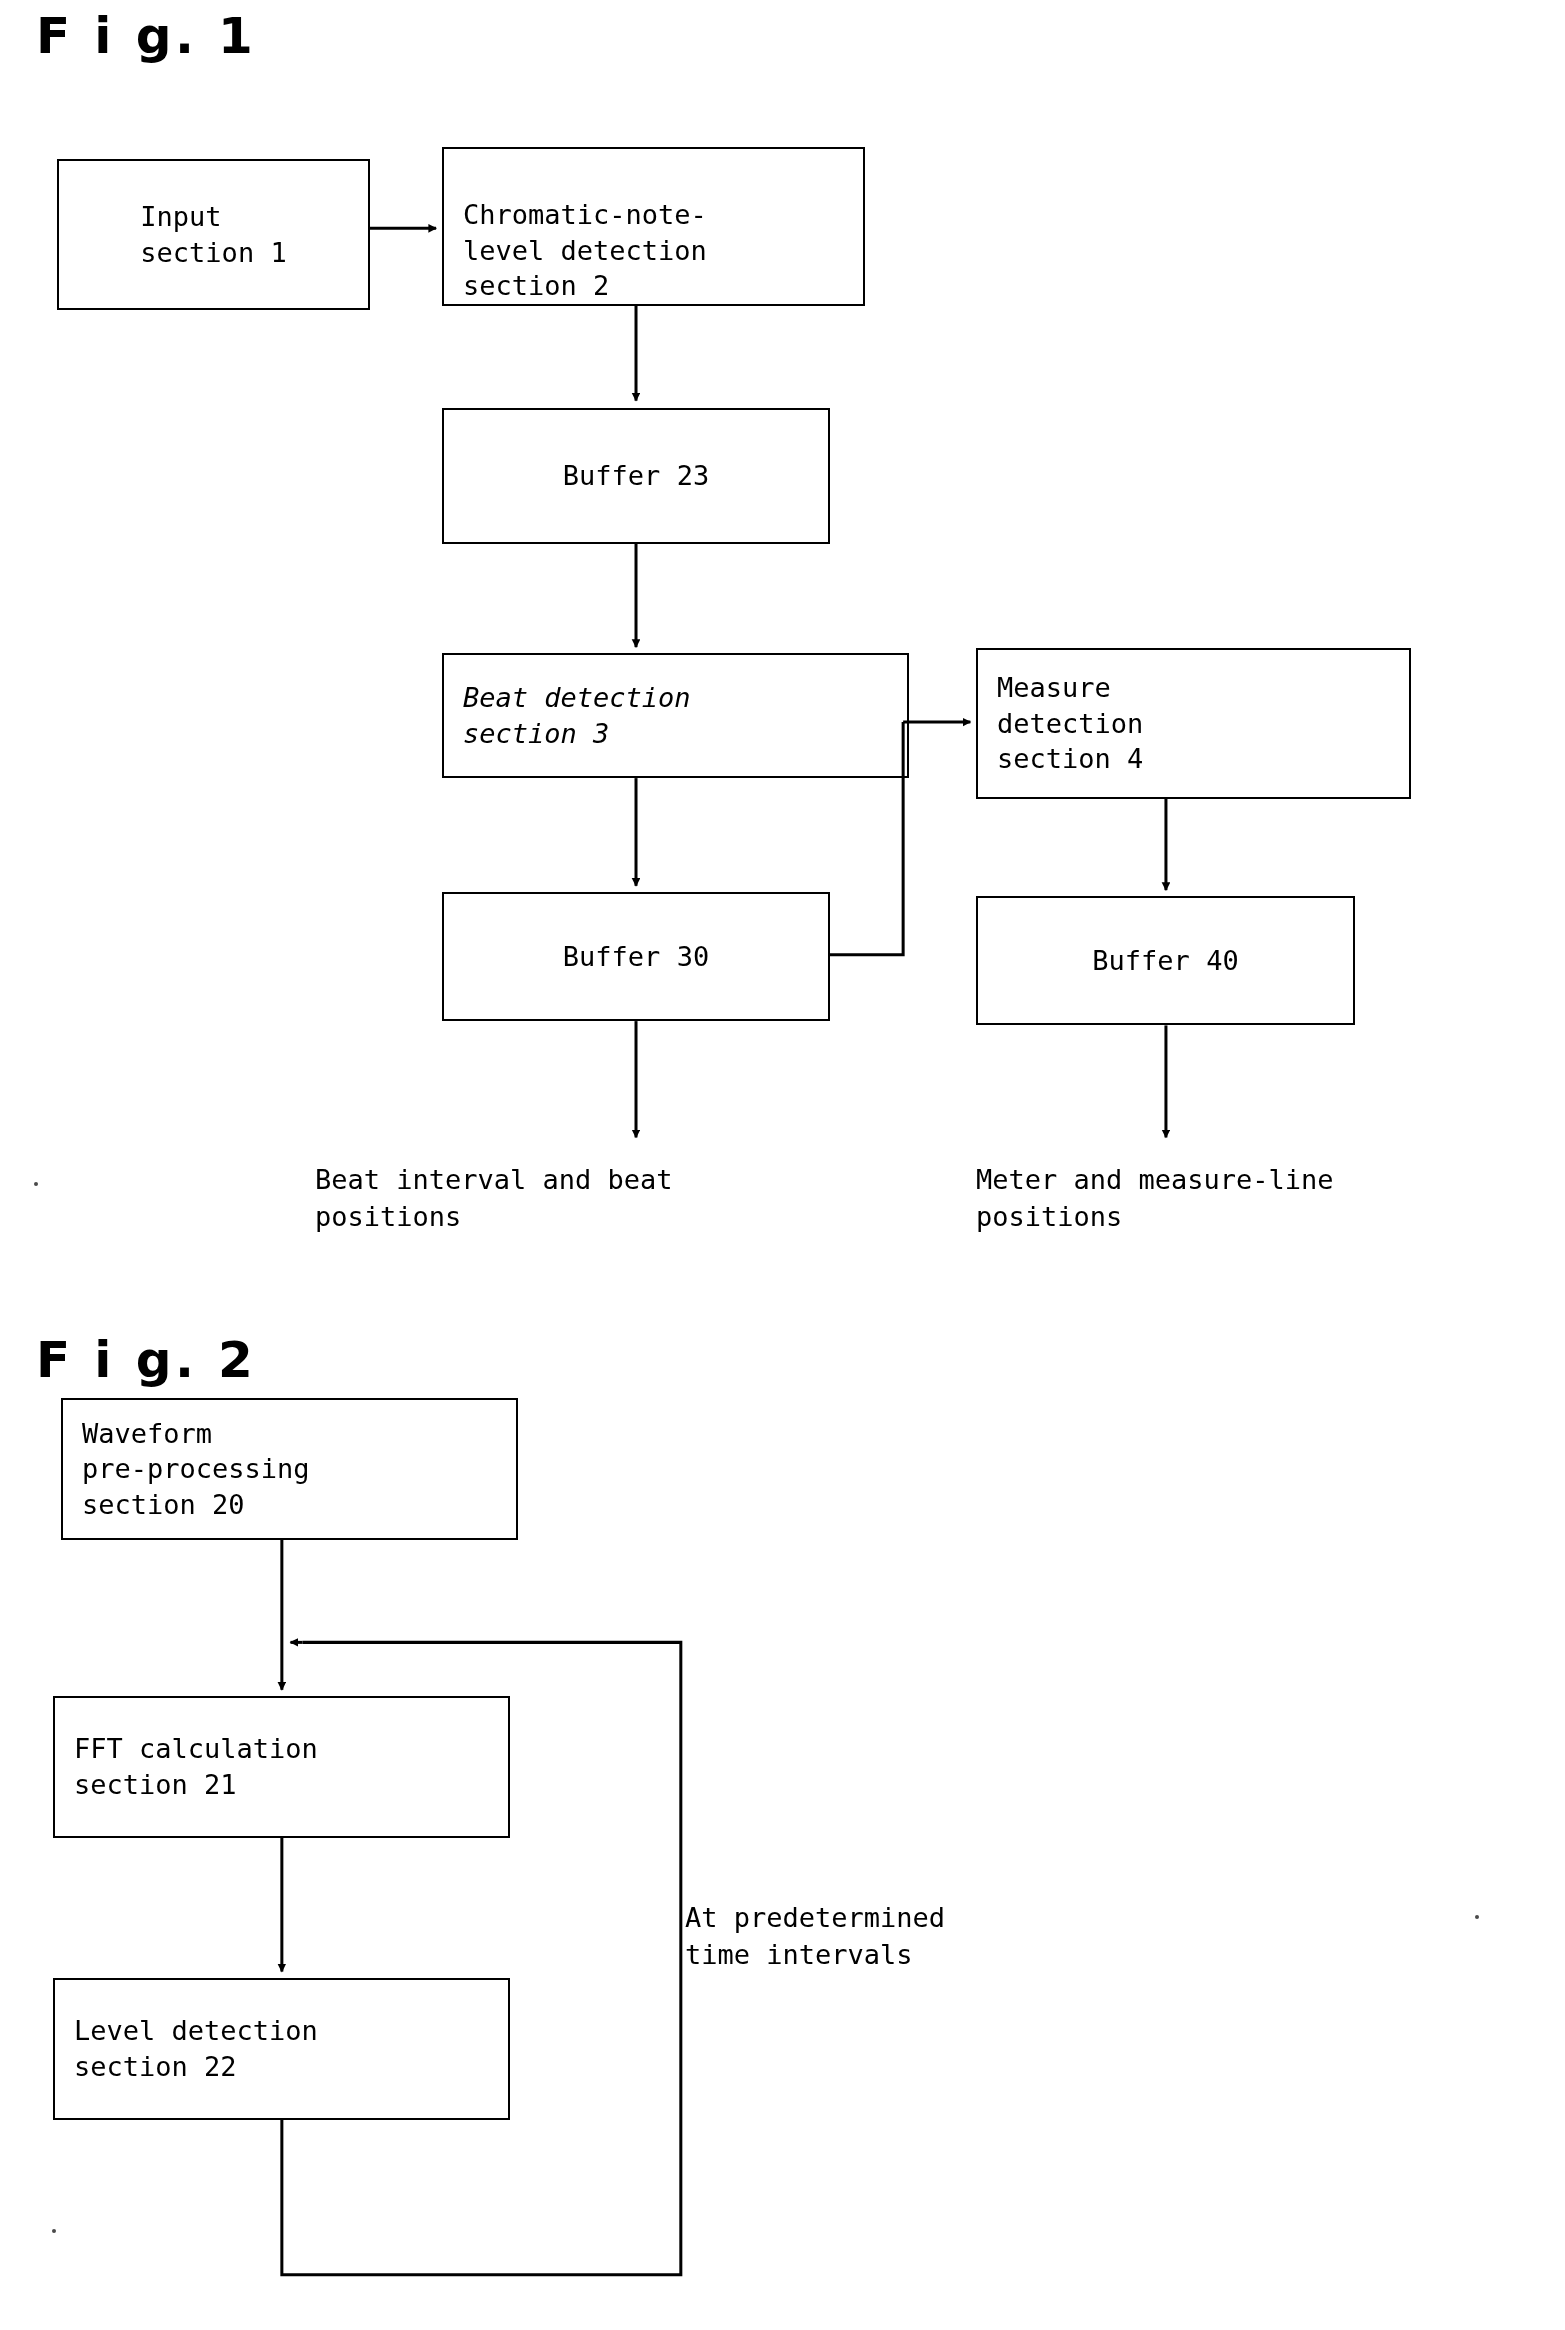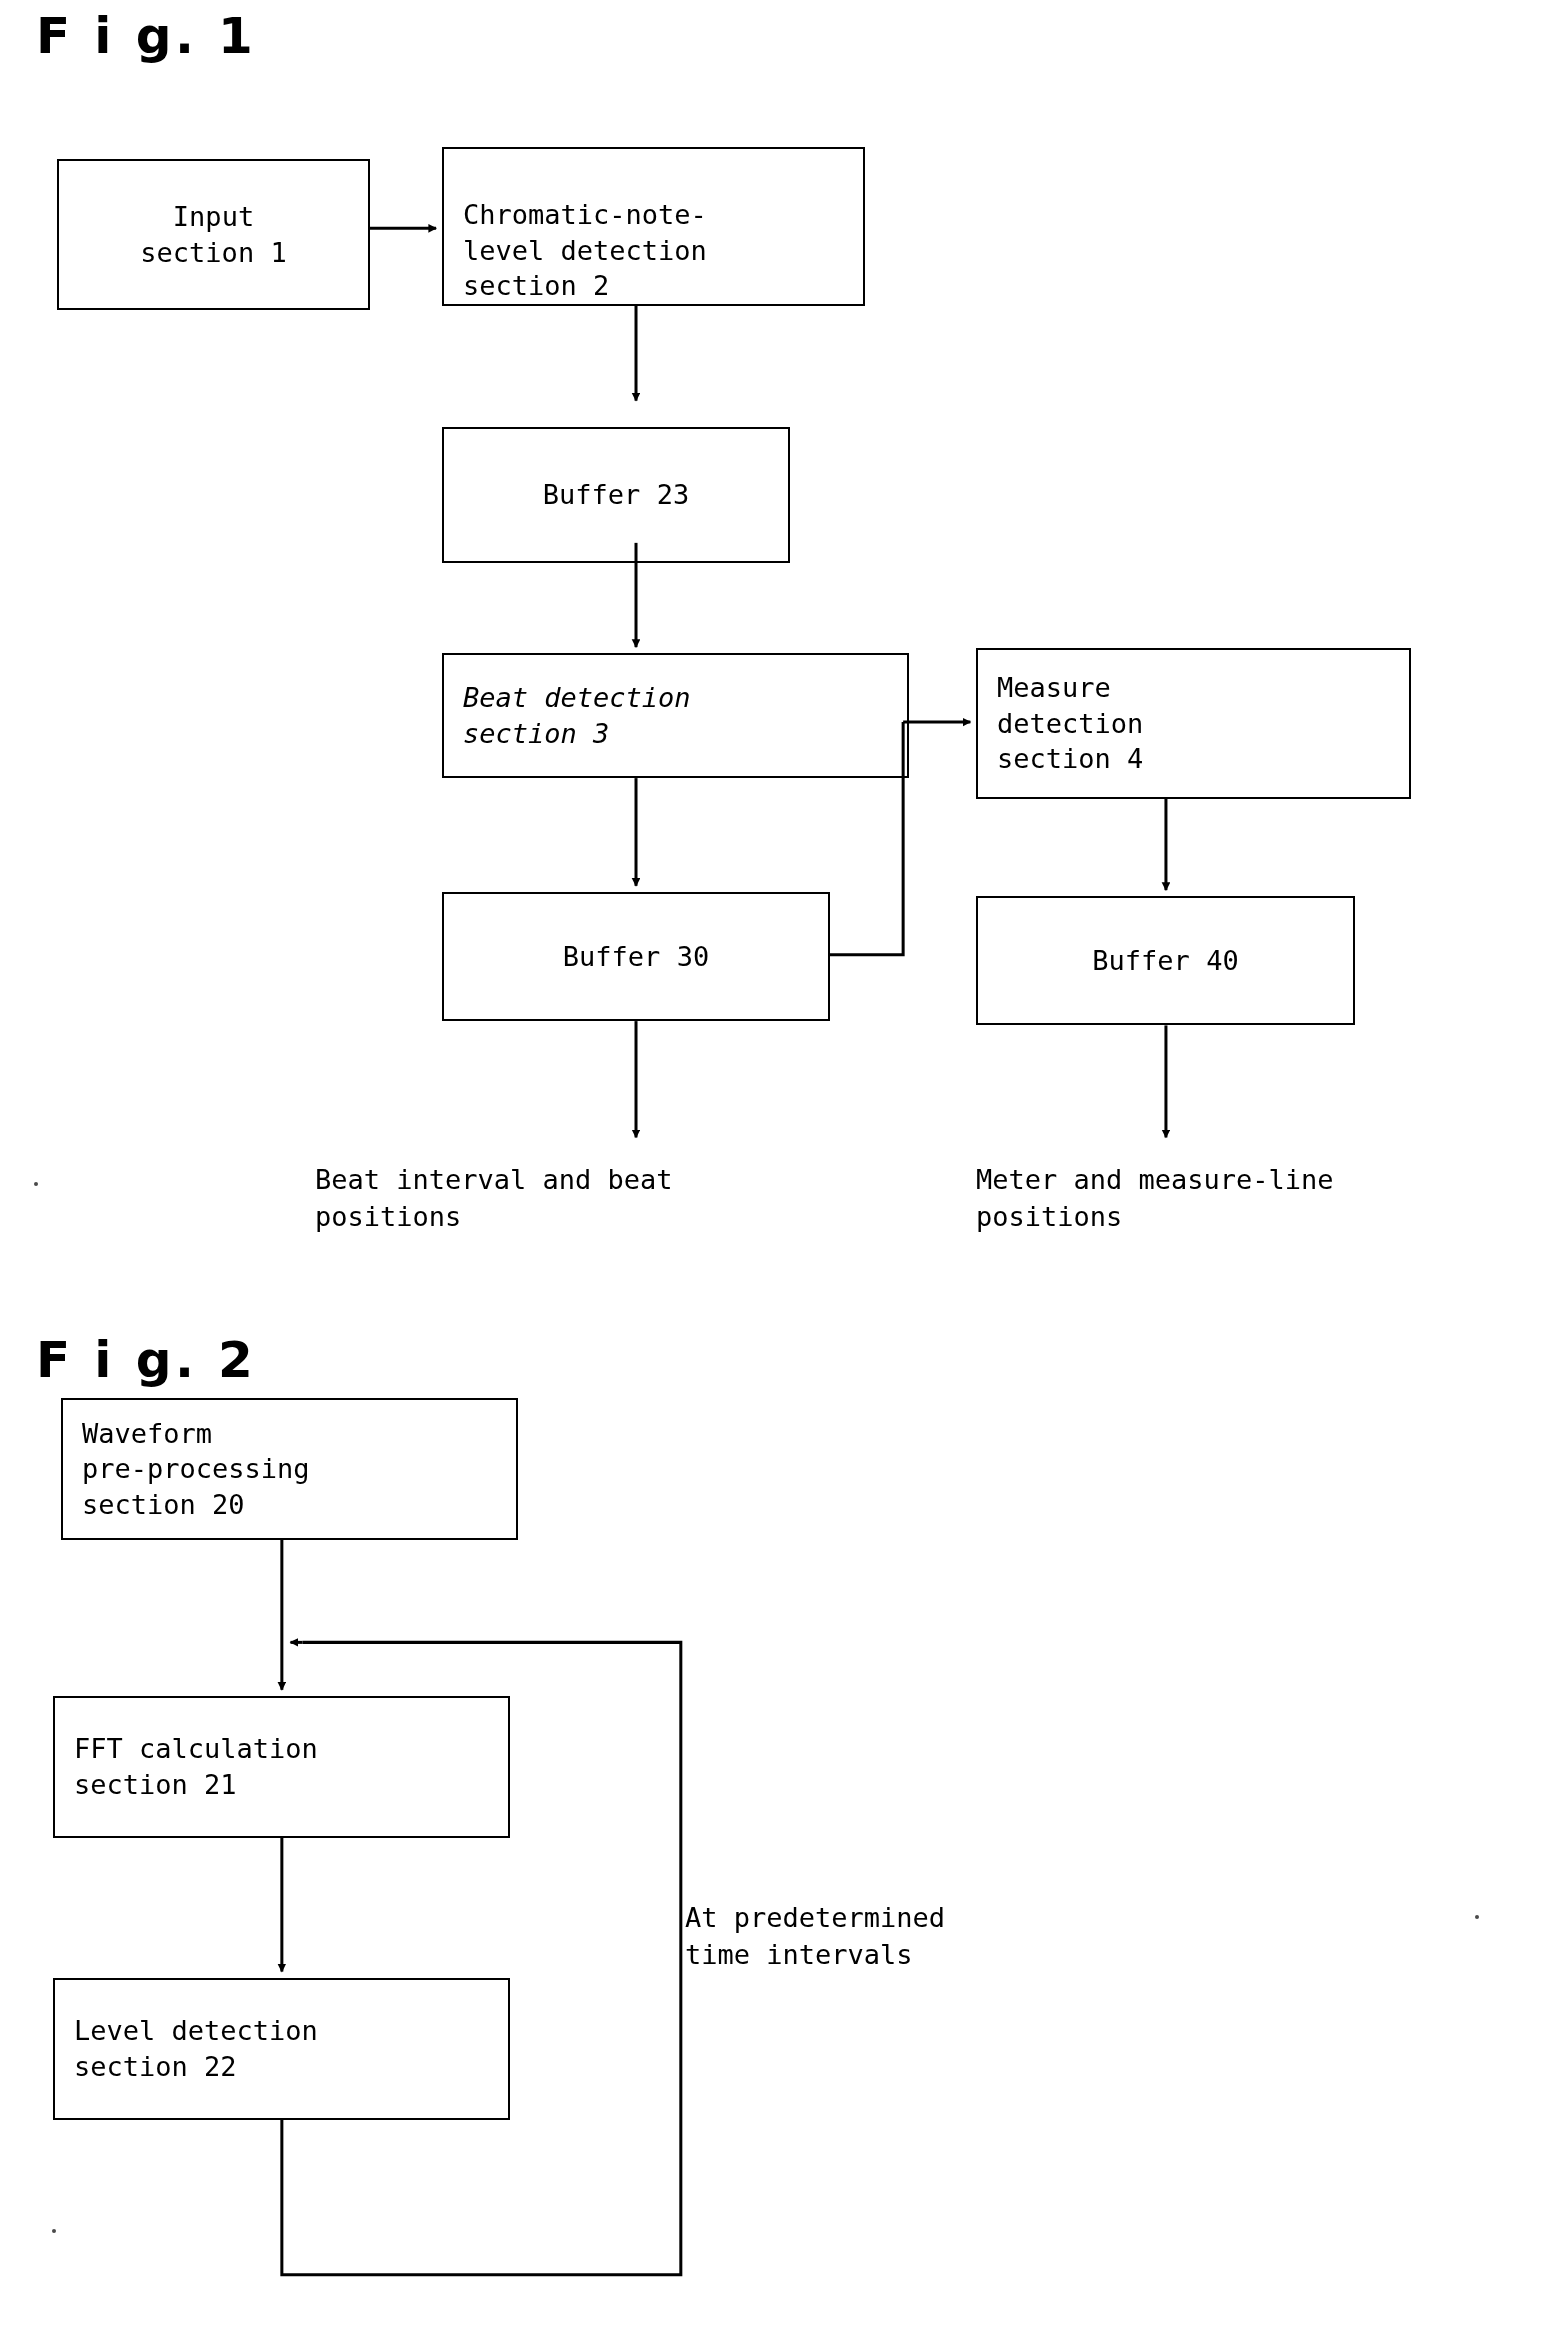--- a/index.html
+++ b/index.html
@@ -36,21 +36,20 @@
     font-size: 27px;
     line-height: 1.32;
     white-space: pre;
     padding-left: 19px;
   }
   .box.centered {
     justify-content: center;
   }
   .box.centered .txt {
     padding-left: 0;
-    text-align: center;
   }
   .caption {
     position: absolute;
     font-family: "DejaVu Sans Mono", monospace;
     font-size: 27px;
     line-height: 1.36;
     white-space: pre;
   }
   .arrow-svg {
     position: absolute;
@@ -77,21 +76,21 @@
   <div class="txt">Input
 section 1</div>
 </div>
 
 <div class="box" style="left:442px; top:147px; width:423px; height:159px;align-items:flex-end;">
   <div class="txt">Chromatic-note-
 level detection
 section 2</div>
 </div>
 
-<div class="box centered" style="left:442px; top:427px; width:348px; height:136px;">
+<div class="box centered" style="left:442px; top:408px; width:388px; height:136px;">
   <div class="txt">Buffer 23</div>
 </div>
 
 <div class="box" style="left:442px; top:653px; width:467px; height:125px;font-style:italic;">
   <div class="txt">Beat detection
 section 3</div>
 </div>
 
 <div class="box centered" style="left:442px; top:892px; width:388px; height:129px;">
   <div class="txt">Buffer 30</div>

